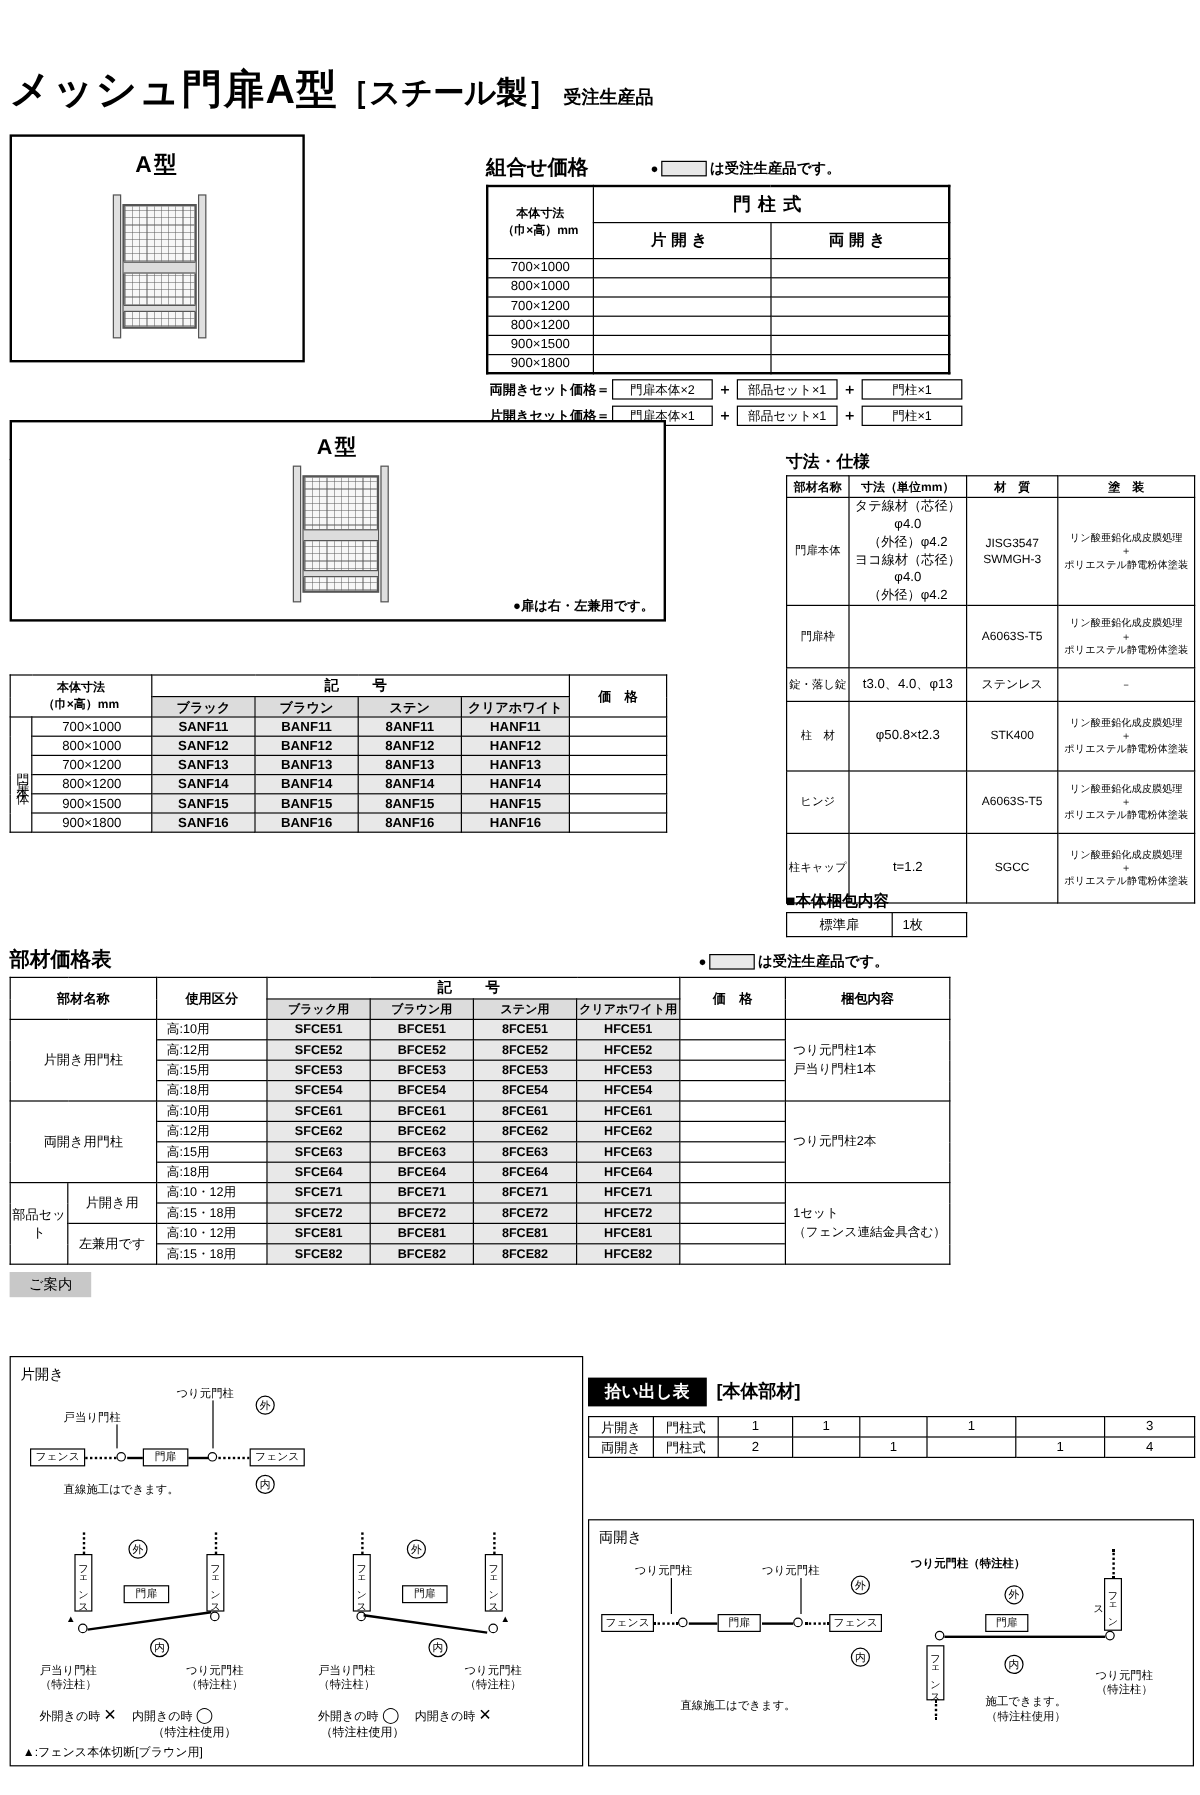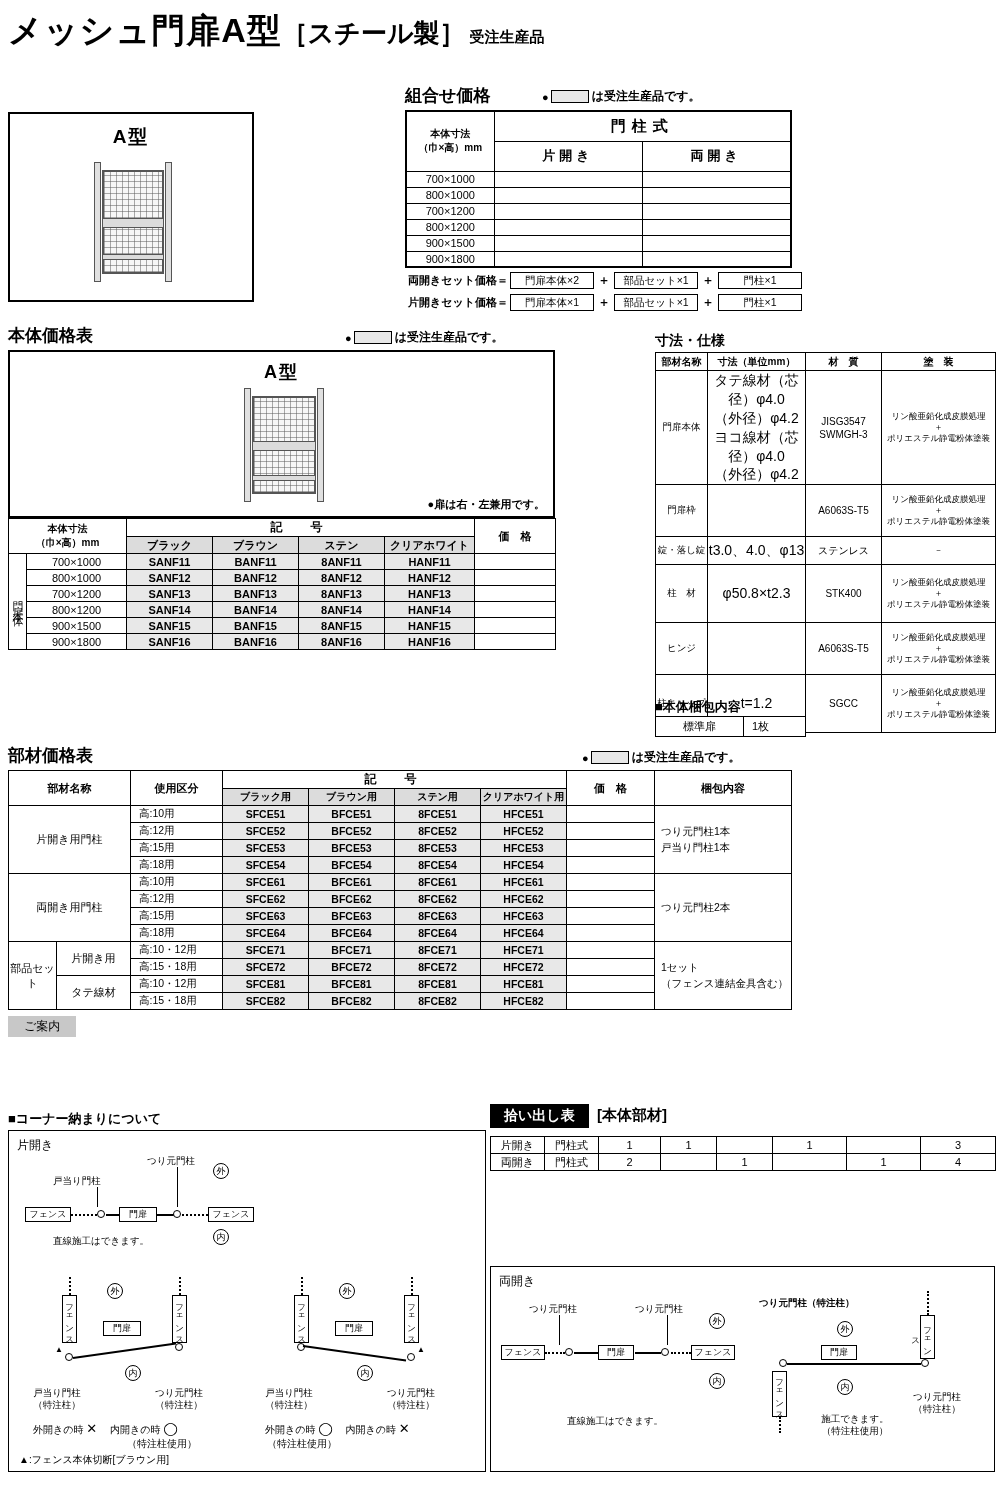--- a/index.html
+++ b/index.html
@@ -1,19 +1,19 @@
 <!DOCTYPE html>
 <html><head>
 <meta charset="utf-8">
 <style>
   * { margin:0; padding:0; box-sizing:border-box; }
   html,body { background:#fff; }
   body { font-family:"Liberation Sans","DejaVu Sans",sans-serif; color:#000; }
   .page { position:relative; width:1000px; height:1496px; background:#fff; overflow:hidden; }
-  .abs { position:absolute; }
+  .abs { position:absolute;margin-top:44px; }
   .preline { white-space:pre-line; }
 
   .main-title { font-size:34px; font-weight:bold; letter-spacing:1px; }
   .sub-title  { font-size:26px; font-weight:bold; }
   .order-note { font-size:15px; font-weight:bold; margin-left:4px; }
 
   .model-box { position:absolute; border:2px solid #000; background:#fff; }
   .model-label { text-align:center; font-size:19px; font-weight:bold; margin-top:10px; letter-spacing:2px; }
 
   .gate { position:absolute; display:flex; }
@@ -55,21 +55,21 @@
   .bp-table th { font-size:11px; }
   .bp-table .code-head { font-size:12px; letter-spacing:8px; }
   .bp-table th.color-head { background:#dcdcdc; font-size:11px; }
   .bp-table td { font-size:11px; }
   .bp-table td.code { background:#e8e8e8; font-weight:bold; }
   .bp-table td.vlabel { writing-mode:vertical-rl; text-orientation:upright; font-size:11px; letter-spacing:5px; }
 
   .spec-table th { font-size:10px; }
   .spec-table td { font-size:10px; }
   .spec-table .sname { font-size:9.5px; }
-  .spec-table .sdim  { font-size:14px; line-height:1.35; }
+  .spec-table .sdim  { font-size:11px; line-height:1.35; }
   .spec-table .smat  { font-size:10px; line-height:1.3; }
   .spec-table .scoat { font-size:8.5px; line-height:1.3; }
 
   .pack-table td { font-size:11px; height:20px; }
   .pack-table .pk-qty { text-align:left; padding-left:8px; }
 
   .pp-table th { font-size:11px; }
   .pp-table .code-head { font-size:12px; letter-spacing:8px; }
   .pp-table th.color-head { background:#dcdcdc; font-size:10px; }
   .pp-table td { font-size:10.5px; }
@@ -488,21 +488,21 @@
     </tr>
     <tr style="height:17px">
       <td class="use">高:15・18用</td>
       <td class="code">SFCE72</td>
       <td class="code">BFCE72</td>
       <td class="code">8FCE72</td>
       <td class="code">HFCE72</td>
       <td></td>
     </tr>
     <tr style="height:17px">
-      <td rowspan="2" class="gname">タテ線材</td>
+      <td rowspan="2" class="gname">左兼用です</td>
       <td class="use">高:10・12用</td>
       <td class="code">SFCE81</td>
       <td class="code">BFCE81</td>
       <td class="code">8FCE81</td>
       <td class="code">HFCE81</td>
       <td></td>
     </tr>
     <tr style="height:17px">
       <td class="use">高:15・18用</td>
       <td class="code">SFCE82</td>

